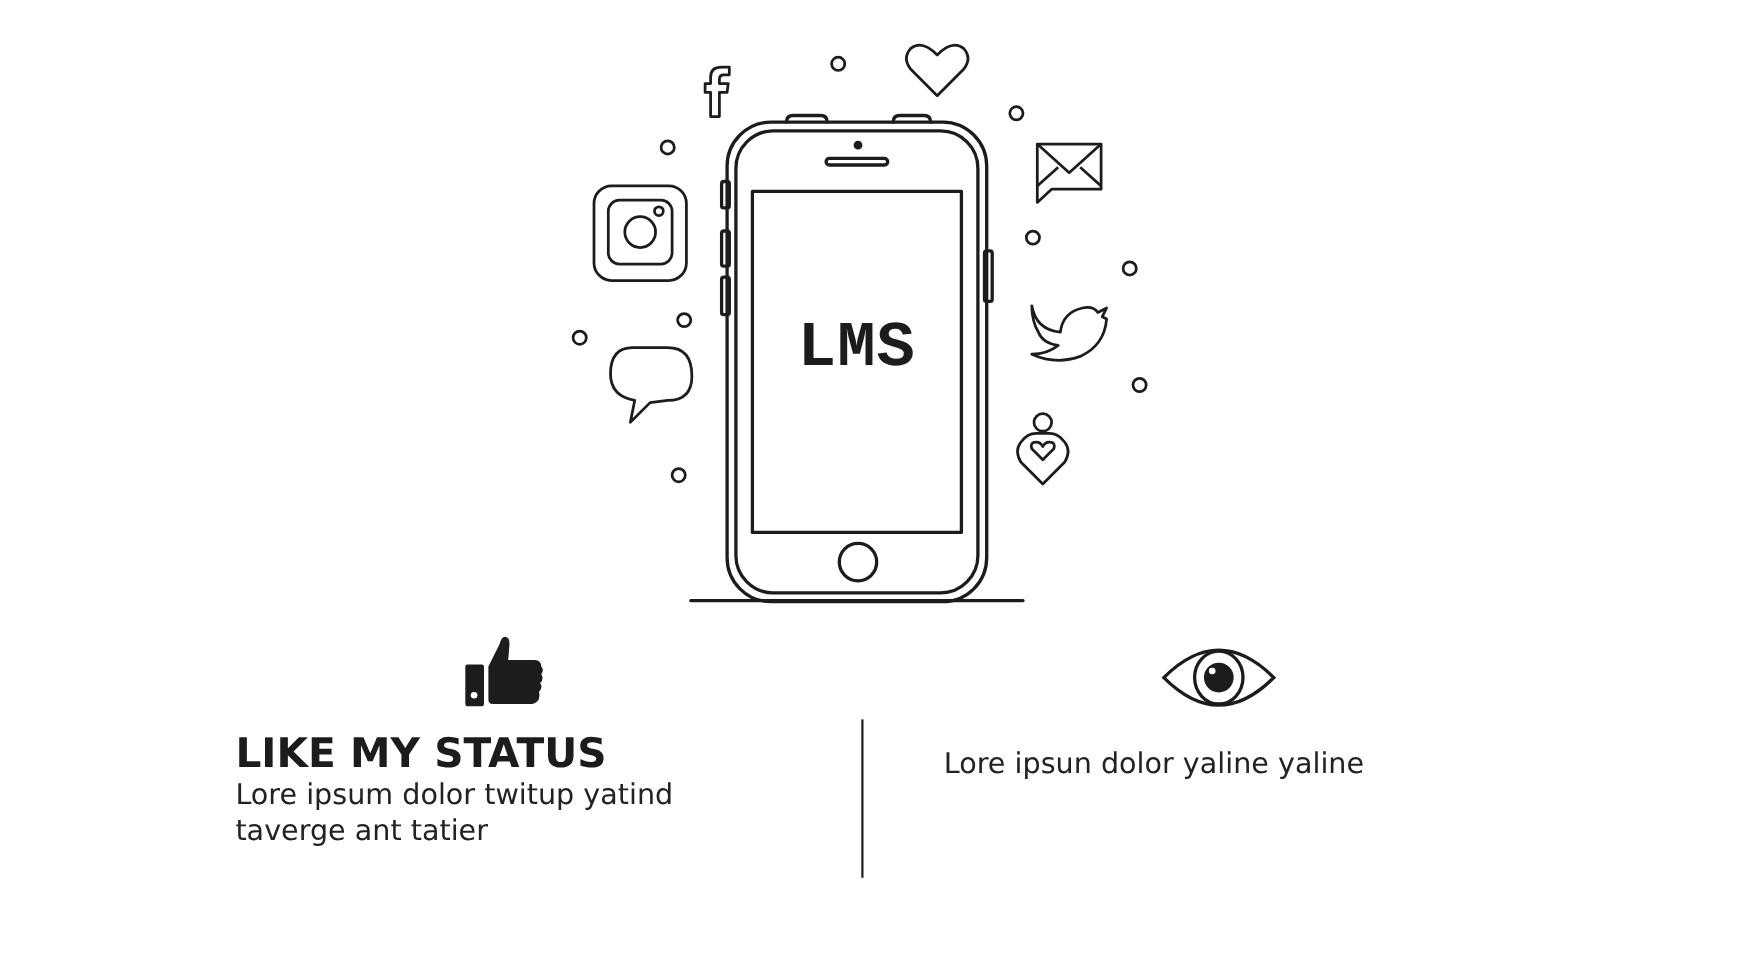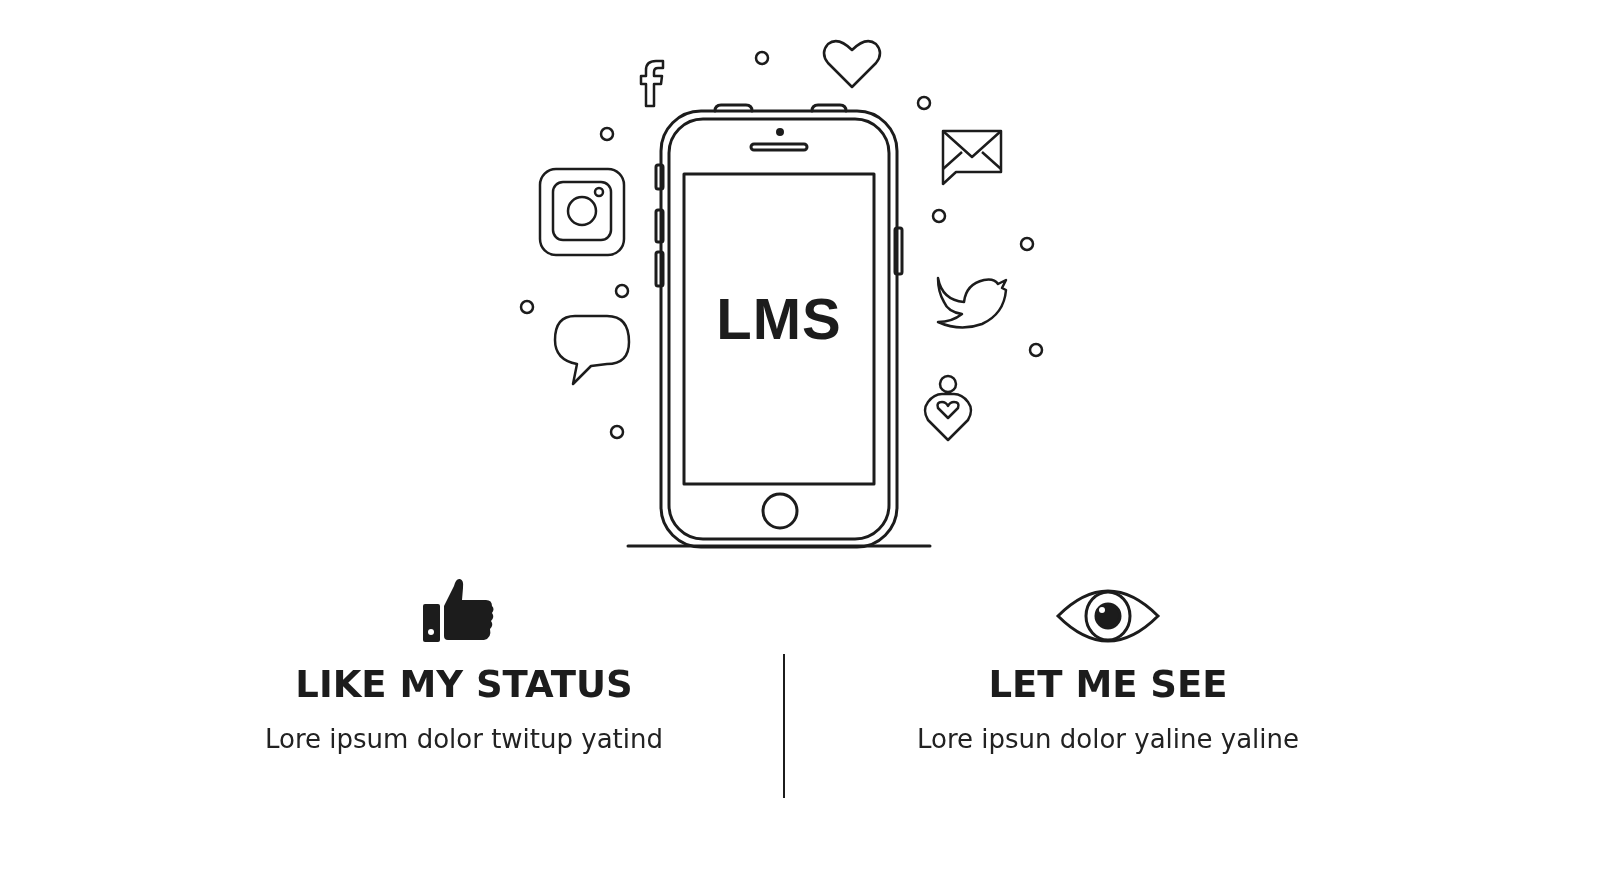--- a/index.html
+++ b/index.html
@@ -1,20 +1,20 @@
 <!DOCTYPE html>
 <html><head>
 <meta charset="utf-8">
 <style>
   html, body { margin:0; padding:0; background:#ffffff; }
   body { width:1600px; height:873px; position:relative; overflow:hidden; font-family:"DejaVu Sans", sans-serif; color:#1c1c1c; }
   .abs { position:absolute; }
   svg { overflow:visible; }
-  .screen-text { position:absolute; left:684px; top:285px; width:190px; text-align:center; font-family:Liberation Sans, sans-serif; font-weight:bold; font-size:58px; letter-spacing:1px; color:#1c1c1c; }
-  .col { position:absolute; text-align:center; }
+  .screen-text { position:absolute; left:684px; top:285px; width:190px; text-align:center; font-family:Liberation Mono, monospace; font-weight:bold; font-size:58px; letter-spacing:1px; color:#1c1c1c; }
+  .col { position:absolute; }
   .col h2 { margin:0; font-family:"DejaVu Sans", sans-serif; font-weight:bold; font-size:37px; letter-spacing:0px; color:#1c1c1c; line-height:44px; }
   .col p { margin:0; font-family:"DejaVu Sans", sans-serif; font-size:26px; line-height:33px; color:#222; }
   .divider { position:absolute; left:783px; top:654px; width:2px; height:144px; background:#1c1c1c; }
 </style>
 </head>
 <body>
 
 <svg class="abs" style="left:0;top:0" width="1600" height="873" viewBox="0 0 1600 873" fill="none" stroke="#1c1c1c" stroke-width="3" stroke-linecap="round" stroke-linejoin="round">
 
   <path d="M715 111 Q715 105 721 105 L746 105 Q752 105 752 111"></path>
@@ -89,28 +89,28 @@
 </svg>
 
 <svg class="abs" style="left:420px;top:576px" width="76" height="68" viewBox="0 0 76 68" fill="#1c1c1c">
   <rect x="3" y="28" width="17" height="38" rx="2"></rect>
   <circle cx="11" cy="56" r="3" fill="#ffffff"></circle>
   <path d="M24 30 L34 10 Q36 2 40 3 Q44 4 43 12 L42 24 L66 24 Q72 24 72 30 Q75 33 72 37 Q75 41 71 45 Q74 49 70 53 Q72 62 64 64 L28 64 Q24 64 24 60 Z"></path>
 </svg>
 
 <div class="col" style="left:214px;top:663px;width:500px;">
   <h2>LIKE MY STATUS</h2>
-  <p style="margin-top:16px">Lore ipsum dolor twitup yatind</p>
+  <p style="">Lore ipsum dolor twitup yatind</p>
+  <p>taverge ant tatier</p>
 </div>
 
 <div class="divider"></div>
 
 <svg class="abs" style="left:1056px;top:586px" width="104" height="60" viewBox="0 0 104 60" fill="none" stroke="#1c1c1c" stroke-width="3">
   <path d="M2 30 Q52 -20 102 30 Q52 80 2 30 Z"></path>
   <ellipse cx="52" cy="30" rx="22" ry="24"></ellipse>
   <circle cx="52" cy="30" r="12" fill="#1c1c1c"></circle>
   <circle cx="46" cy="24" r="3" fill="#ffffff" stroke="none"></circle>
 </svg>
 
 <div class="col" style="left:858px;top:663px;width:500px;">
-  <h2>LET ME SEE</h2>
   <p style="margin-top:16px">Lore ipsun dolor yaline yaline</p>
 </div>
 
 </body></html>

